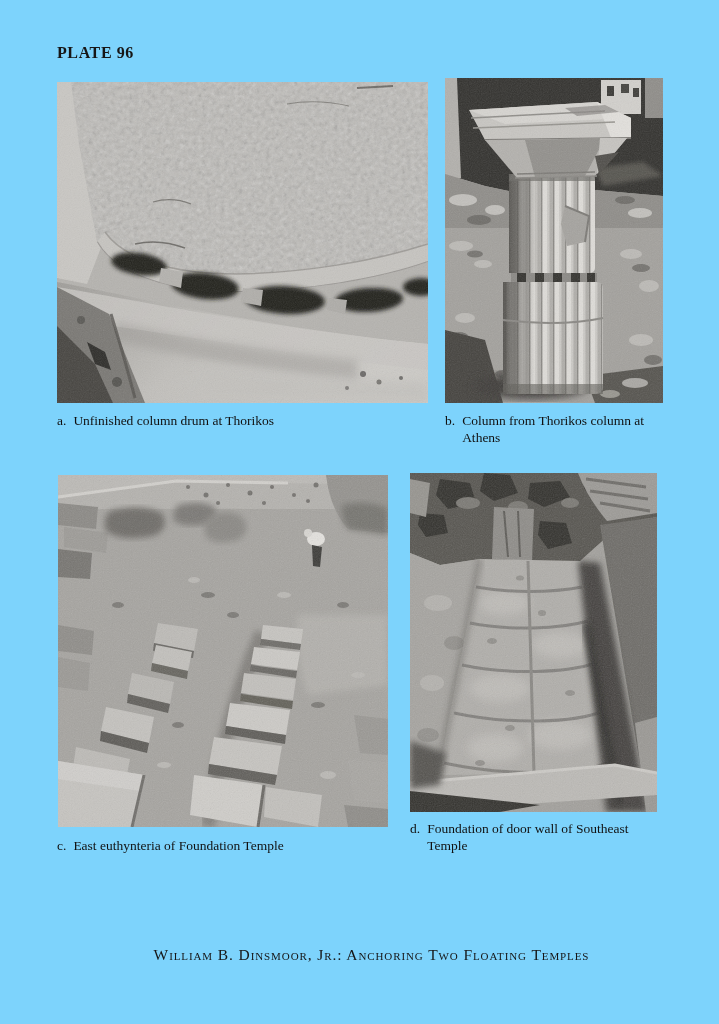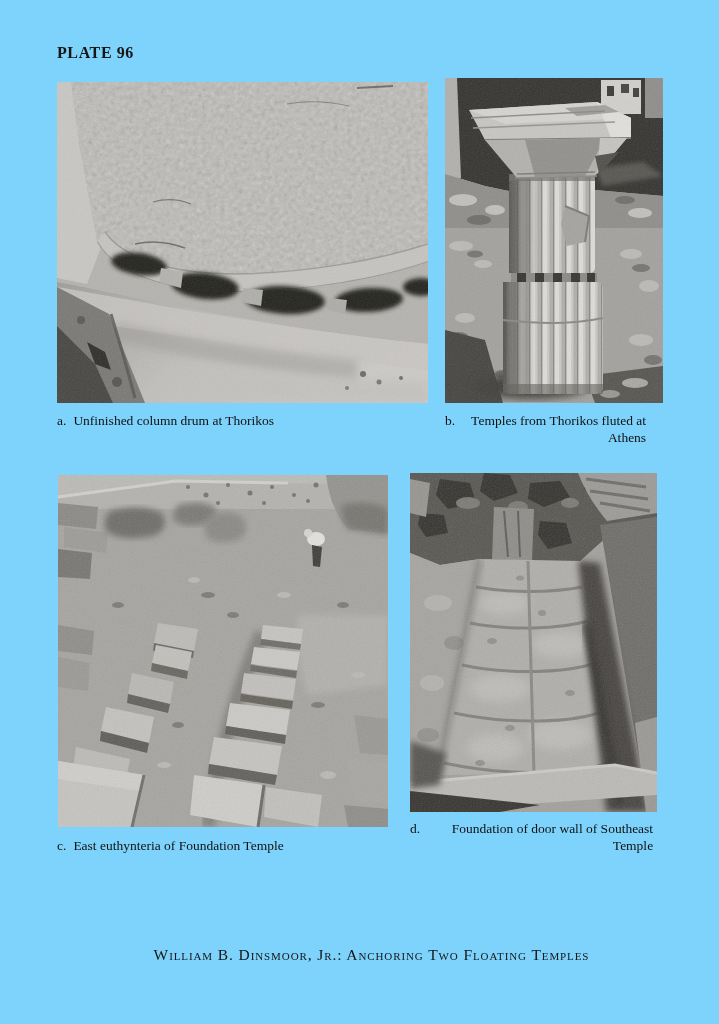--- a/index.html
+++ b/index.html
@@ -23,21 +23,21 @@
     position:absolute; display:flex; gap:7px;
     font-size:13.5px; line-height:1.28; color:#111;
   }
   .caption-a { left:57px;  top:412px; width:355px; }
   .caption-b { left:445px; top:412px; width:215px; }
   .caption-c { left:57px;  top:837px; width:355px; }
   .caption-d { left:410px; top:820px; width:250px; }
   .caption-b .cap-text { max-width:184px; }
   .caption-d .cap-text { max-width:226px; }
   .cap-label { flex:0 0 auto; }
-  .cap-text  { flex:0 1 auto;text-align:right; }
+  .cap-text  { flex:0 1 auto; }
   .footer {
     position:absolute; left:0; right:0; top:946px; text-align:center;
     font-variant:small-caps; font-size:15.5px; letter-spacing:.9px;
     transform:translateX(12px); white-space:nowrap;
   }
 </style>
 </head>
 <body>
 
 <div class="page">
@@ -221,21 +221,21 @@
       <rect width="218" height="325" filter="url(#b-grain)" opacity="0.17"></rect>
     </svg>
   </figure>
 
   <div class="caption caption-a">
     <span class="cap-label">a.</span>
     <span class="cap-text">Unfinished column drum at Thorikos</span>
   </div>
   <div class="caption caption-b">
     <span class="cap-label">b.</span>
-    <span class="cap-text">Temples from Thorikos fluted at Athens</span>
+    <span class="cap-text">Column from Thorikos column at Athens</span>
   </div>
 
   <figure class="photo photo-c">
     <svg viewBox="0 0 330 352" xmlns="http://www.w3.org/2000/svg">
       <defs>
         <filter id="c-grain">
             <feTurbulence type="fractalNoise" baseFrequency="0.9" numOctaves="2" stitchTiles="stitch"></feTurbulence>
             <feColorMatrix type="saturate" values="0"></feColorMatrix>
           </filter>
         <filter id="c-blur3">

